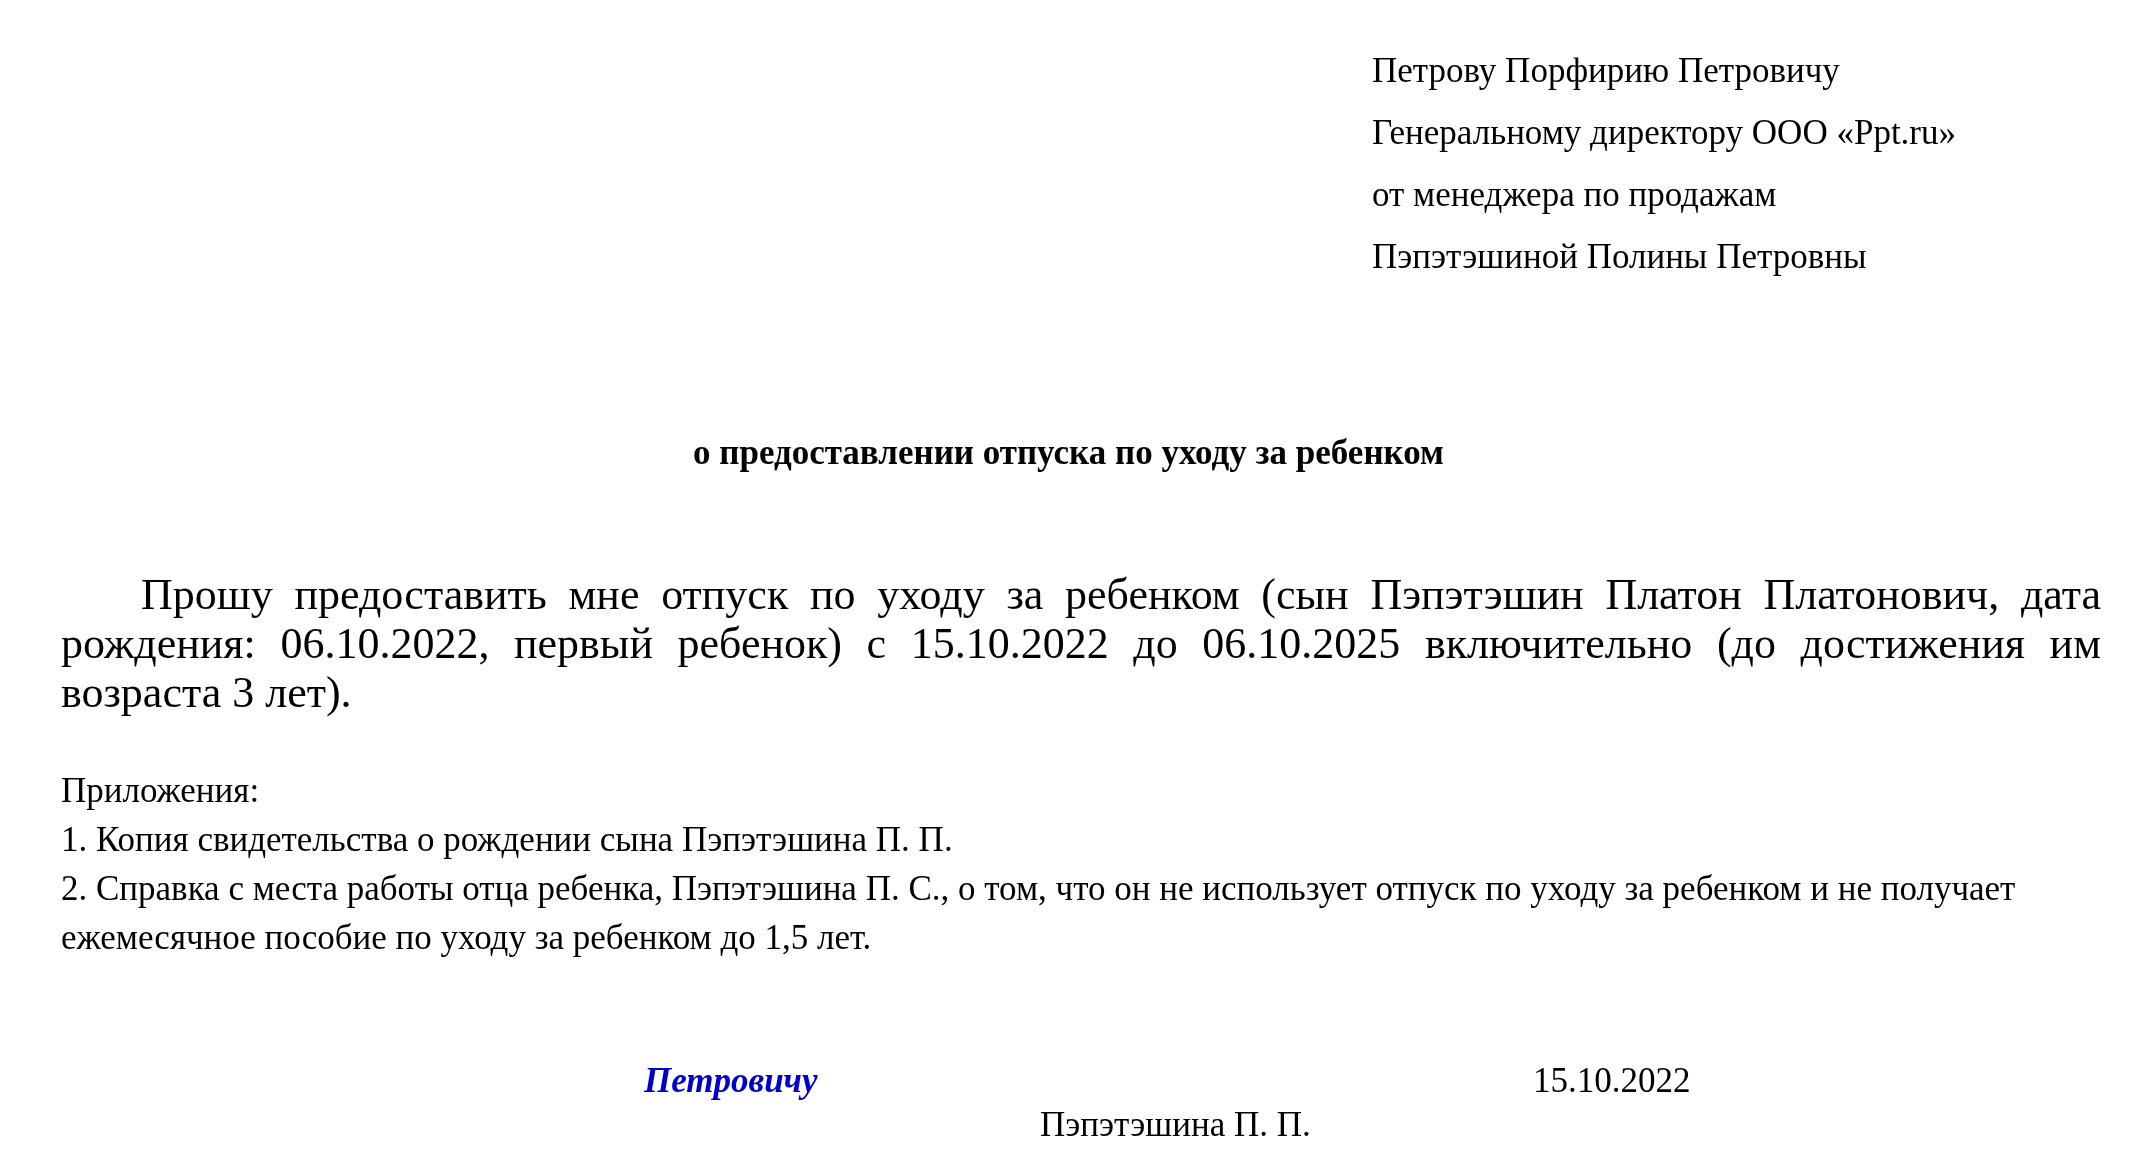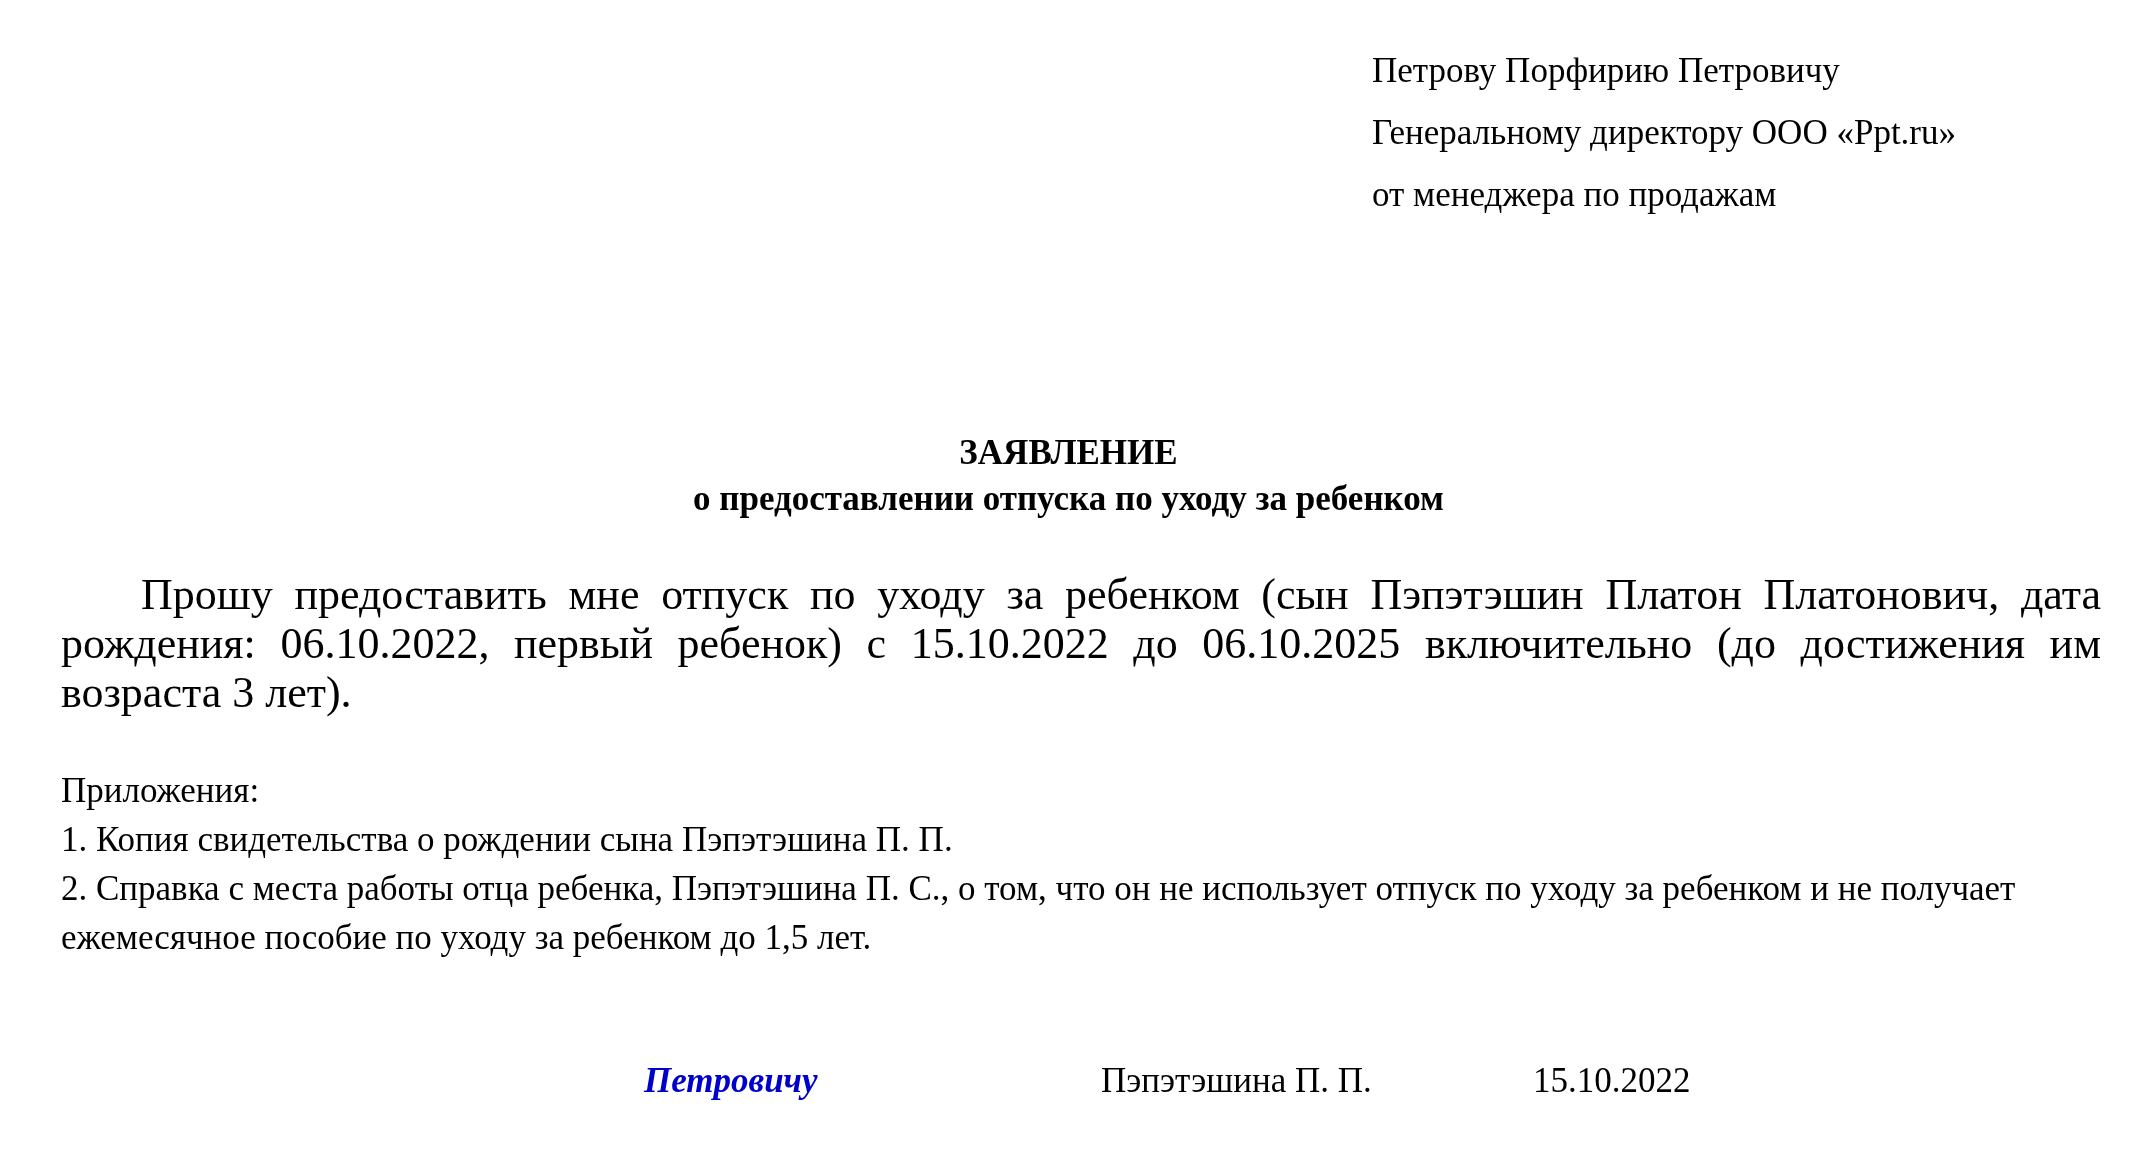--- a/index.html
+++ b/index.html
@@ -68,42 +68,43 @@
   .sig-handwritten {
     position: absolute;
     left: 644px;
     color: #0000CC;
     font-style: italic;
     font-weight: bold;
     white-space: nowrap;
   }
   .sig-name {
     position: absolute;
-    left: 1101px;
+    left: 1040px;
     white-space: nowrap;
+    margin-top: 44px;
   }
   .sig-date {
     position: absolute;
     left: 1533px;
     white-space: nowrap;
   }
 </style>
 </head>
 <body>
 
 <div>
 
   <div class="addressee">
     <div>Петрову Порфирию Петровичу</div>
     <div>Генеральному директору ООО «Ppt.ru»</div>
     <div>от менеджера по продажам</div>
+    <div>Пэпэтэшиной Полины Петровны</div>
   </div>
 
   <div class="title-block">
-    <div>ЗАЯВЛЕНИЕ</div>
     <div>о предоставлении отпуска по уходу за ребенком</div>
   </div>
 
   <div class="body-text">
     <p class="para">Прошу предоставить мне отпуск по уходу за ребенком (сын Пэпэтэшин Платон Платонович, дата рождения: 06.10.2022, первый ребенок) с 15.10.2022 до 06.10.2025 включительно (до достижения им возраста 3 лет).</p>
   </div>
 
   <div class="attachments">
     <div>Приложения:</div>
     <div>1. Копия свидетельства о рождении сына Пэпэтэшина П. П.</div>

